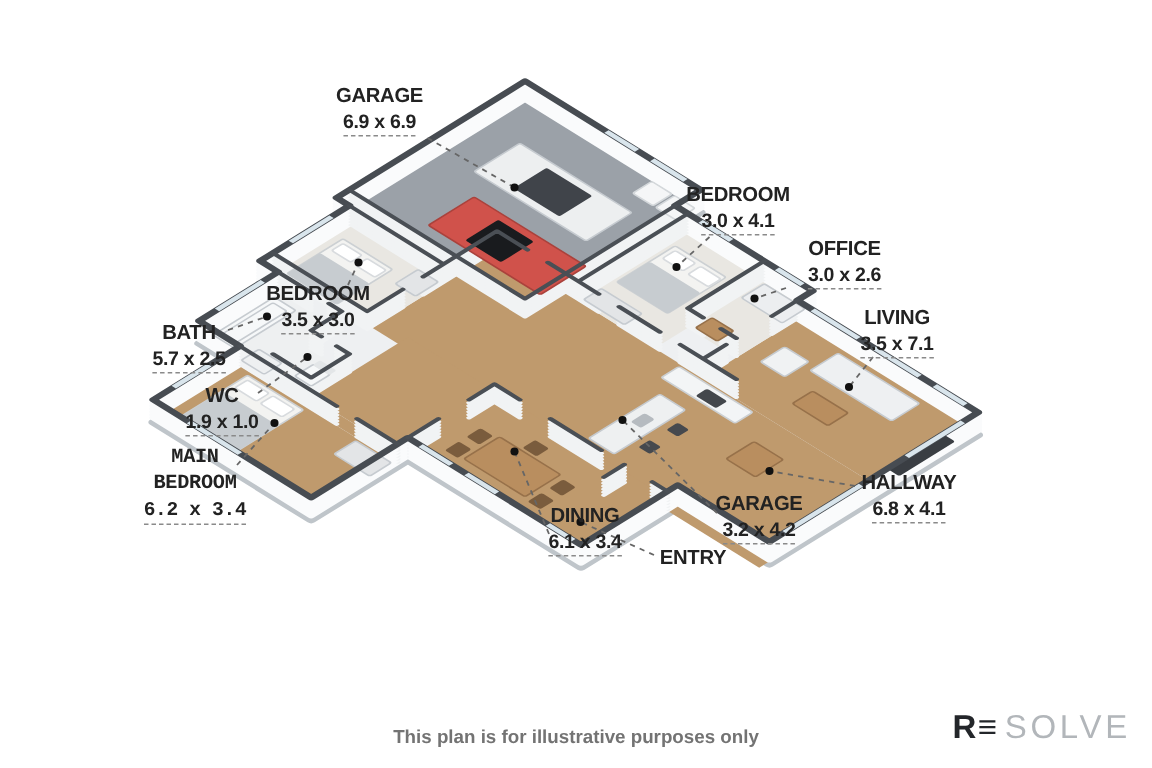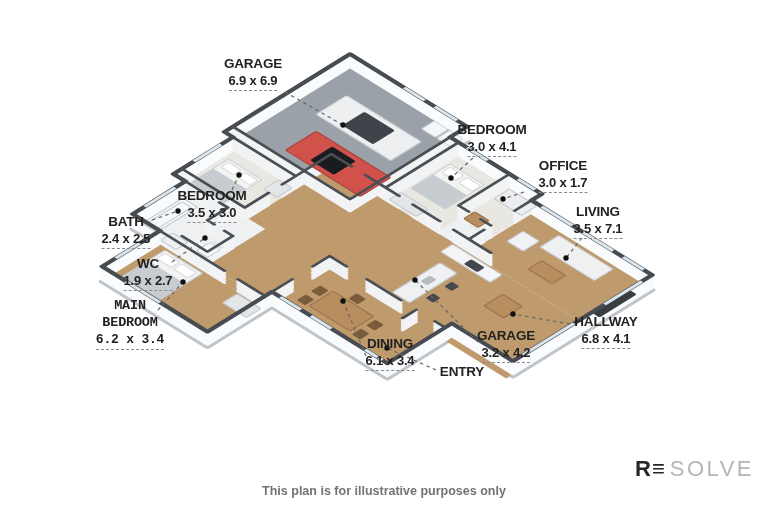--- a/index.html
+++ b/index.html
@@ -6,21 +6,21 @@
   #stage{position:relative;width:768px;height:512px;background:#ffffff;overflow:hidden;
          font-family:"Liberation Sans","DejaVu Sans",sans-serif;}
   #plansvg{position:absolute;left:0;top:0;}
   .room-label{position:absolute;transform:translateX(-50%);text-align:center;line-height:1.25;
               color:#222;font-weight:bold;font-size:13.5px;letter-spacing:-0.2px;white-space:nowrap;}
   .room-label .room-name{display:block;}
   .room-label.wrap{white-space:normal;width:86px;font-family:Liberation Mono, monospace;}
   .room-dims{display:inline-block;font-size:13px;border-bottom:1.5px dashed #8a8a8a;padding-bottom:1px;}
   #footer-disclaimer{position:absolute;left:384px;top:484px;transform:translateX(-50%);
       font-size:12.5px;font-weight:bold;color:#737373;white-space:nowrap;}
-  #brand-logo{position:absolute;right:14px;top:456px;font-size:22px;white-space:nowrap;letter-spacing:1px;}
+  #brand-logo{position:absolute;right:14px;top:472px;font-size:22px;white-space:nowrap;letter-spacing:1px;}
   #brand-logo .strong{color:#23262a;font-weight:bold;}
   #brand-logo .light{color:#b2b6ba;font-weight:normal;letter-spacing:2.5px;margin-left:4px;}
 </style>
 </head>
 <body>
 
 <div id="stage">
   <svg id="plansvg" width="768" height="512" viewBox="0 0 768 512">
       <g transform="translate(0,15)">
         <g transform="translate(350,54) scale(24,14.88) rotate(45)">
@@ -157,25 +157,25 @@
         <circle cx="183" cy="282" r="2.7" fill="#111"></circle>
         <line x1="436" y1="370" x2="387" y2="348" stroke="#666" stroke-width="1.2" stroke-dasharray="3.5,3.5"></line>
         <circle cx="387" cy="348" r="2.7" fill="#111"></circle>
         <line x1="366" y1="356" x2="343" y2="301" stroke="#666" stroke-width="1.2" stroke-dasharray="3.5,3.5"></line>
         <circle cx="343" cy="301" r="2.7" fill="#111"></circle>
       </g>
     </svg>
   <div id="labels">
       <div class="room-label" style="left: 253px; top: 56px;"><span class="room-name">GARAGE</span><span class="room-dims">6.9 x 6.9</span></div>
       <div class="room-label" style="left: 492px; top: 122px;"><span class="room-name">BEDROOM</span><span class="room-dims">3.0 x 4.1</span></div>
-      <div class="room-label" style="left: 540px; top: 158px; margin-left: 23px;"><span class="room-name">OFFICE</span><span class="room-dims">3.0 x 1.7</span></div>
+      <div class="room-label" style="left: 540px; top: 158px; margin-left: 23px;"><span class="room-name">OFFICE</span><span class="room-dims">3.0 x 2.6</span></div>
       <div class="room-label" style="left: 212px; top: 188px;"><span class="room-name">BEDROOM</span><span class="room-dims">3.5 x 3.0</span></div>
       <div class="room-label" style="left: 598px; top: 204px;"><span class="room-name">LIVING</span><span class="room-dims">3.5 x 7.1</span></div>
-      <div class="room-label" style="left: 126px; top: 214px;"><span class="room-name">BATH</span><span class="room-dims">2.4 x 2.5</span></div>
-      <div class="room-label" style="left: 148px; top: 256px;"><span class="room-name">WC</span><span class="room-dims">1.9 x 2.7</span></div>
+      <div class="room-label" style="left: 126px; top: 214px;"><span class="room-name">BATH</span><span class="room-dims">5.7 x 2.5</span></div>
+      <div class="room-label" style="left: 148px; top: 256px;"><span class="room-name">WC</span><span class="room-dims">1.9 x 1.0</span></div>
       <div class="room-label" style="left: 606px; top: 314px;"><span class="room-name">HALLWAY</span><span class="room-dims">6.8 x 4.1</span></div>
       <div class="room-label" style="left: 506px; top: 328px;"><span class="room-name">GARAGE</span><span class="room-dims">3.2 x 4.2</span></div>
       <div class="room-label wrap" style="left: 130px; top: 298px;"><span class="room-name">MAIN BEDROOM</span><span class="room-dims">6.2 x 3.4</span></div>
       <div class="room-label" style="left: 462px; top: 364px;">
         <span class="room-name">ENTRY</span>
       </div>
       <div class="room-label" style="left: 390px; top: 336px;"><span class="room-name">DINING</span><span class="room-dims">6.1 x 3.4</span></div>
     </div>
   <div id="footer-disclaimer">This plan is for illustrative purposes only</div>
   <div id="brand-logo">

